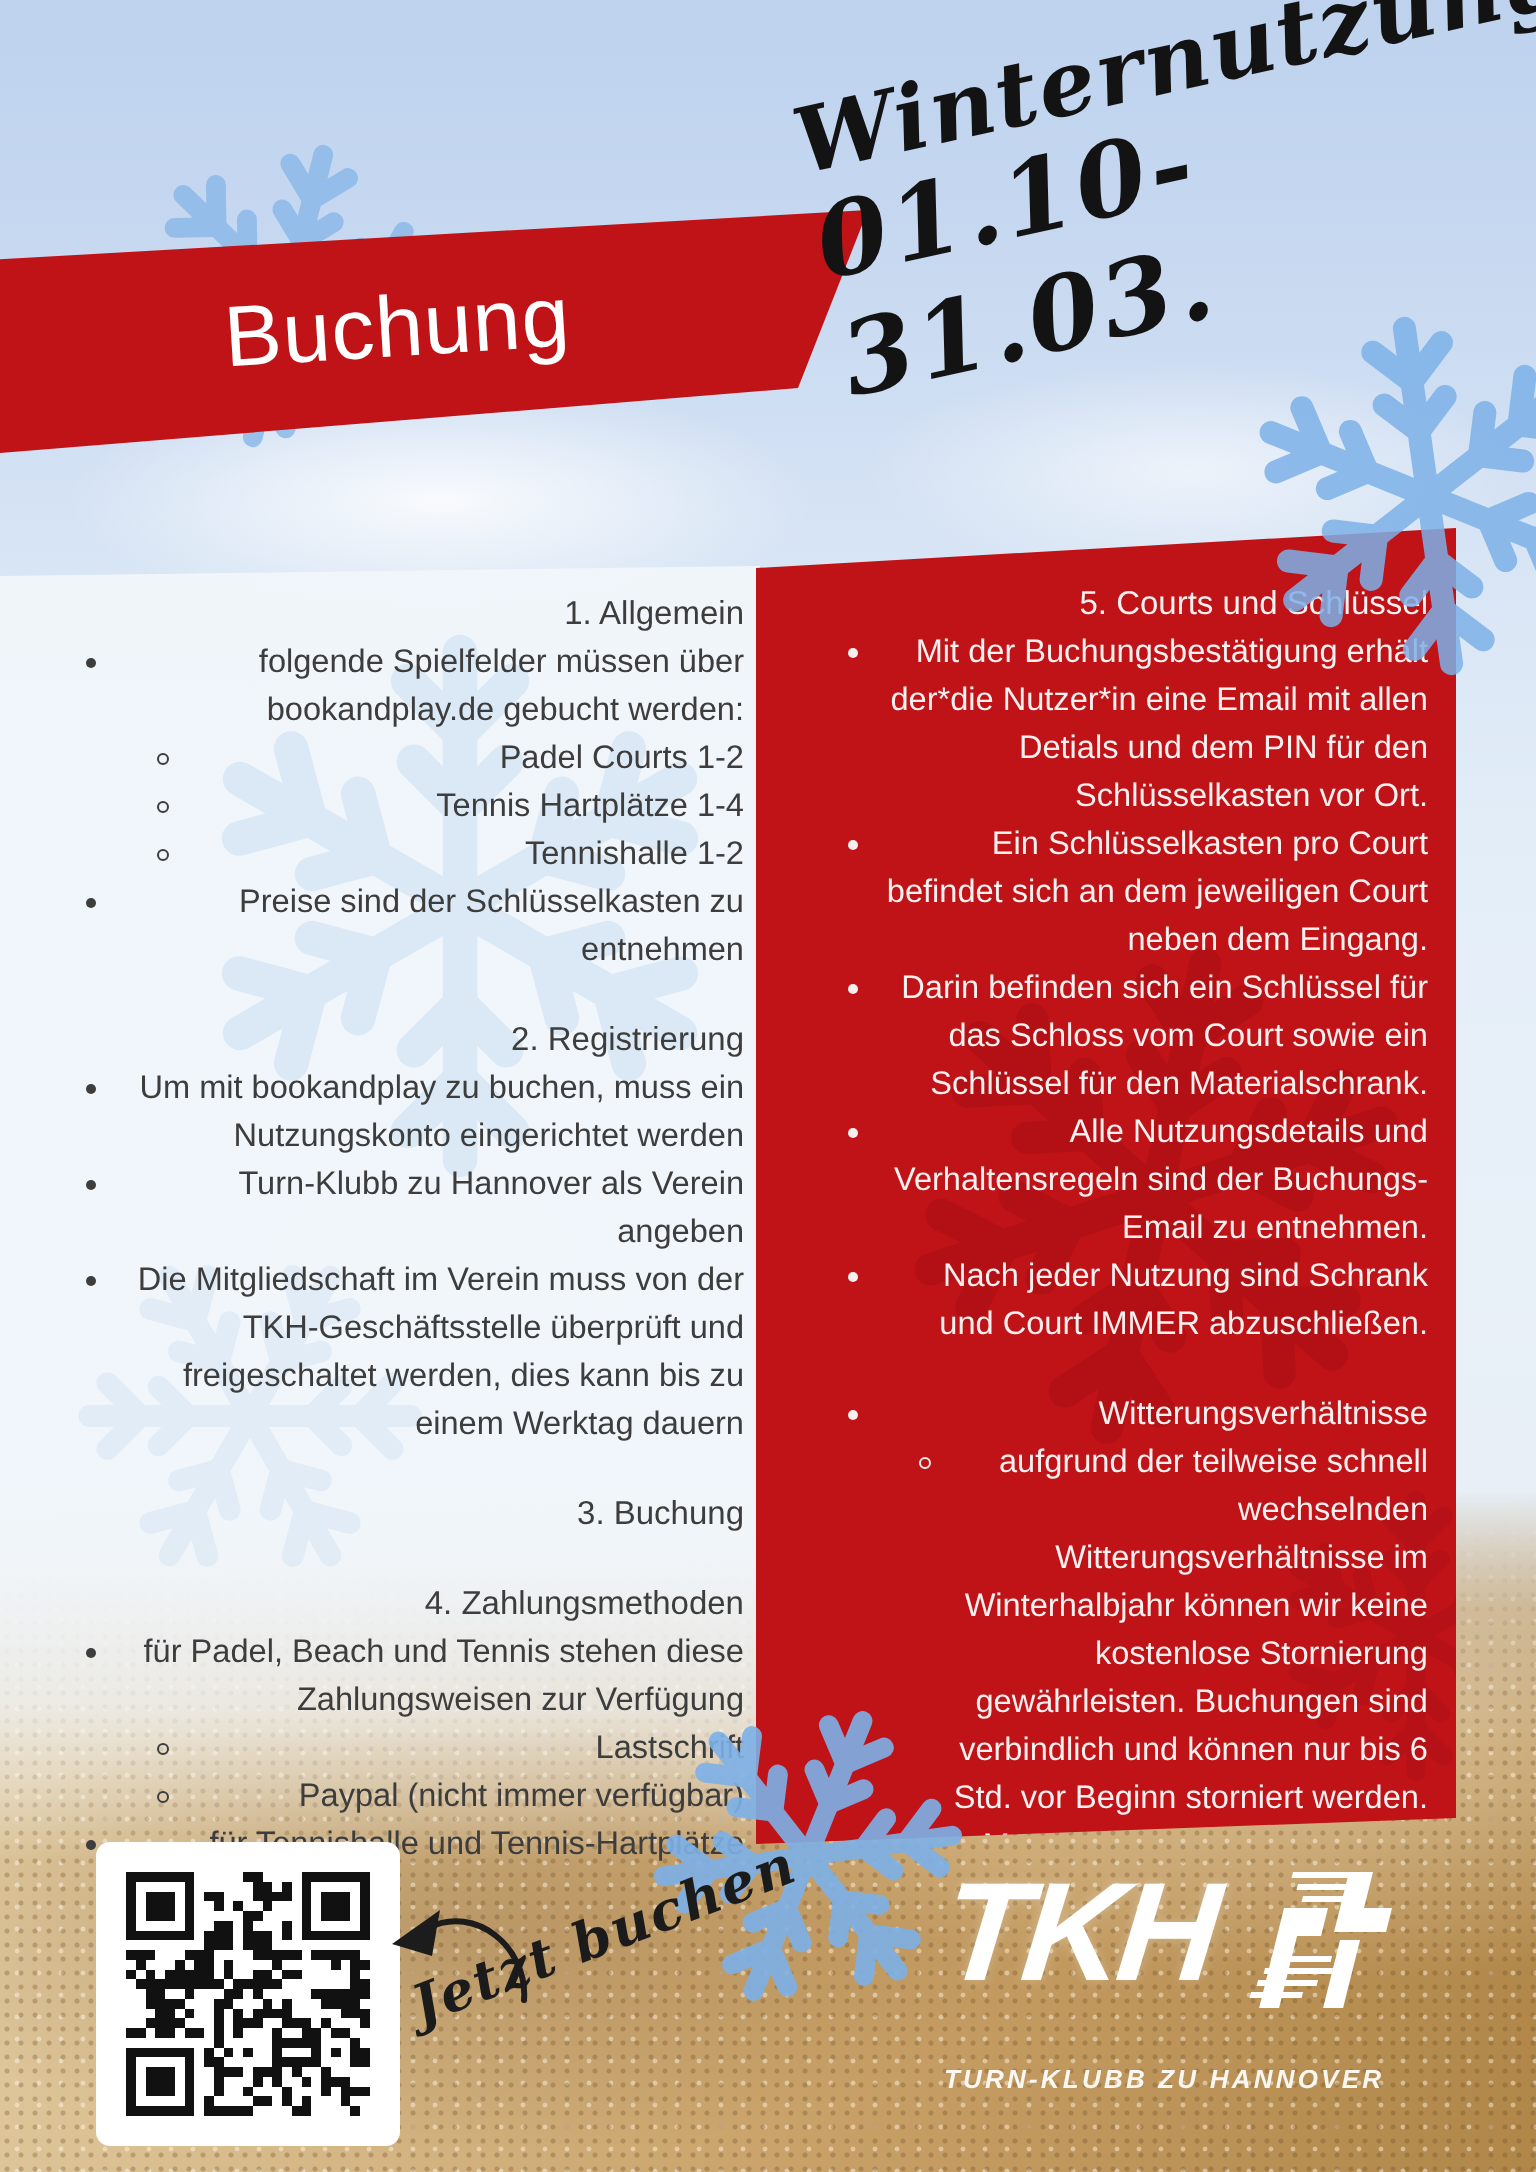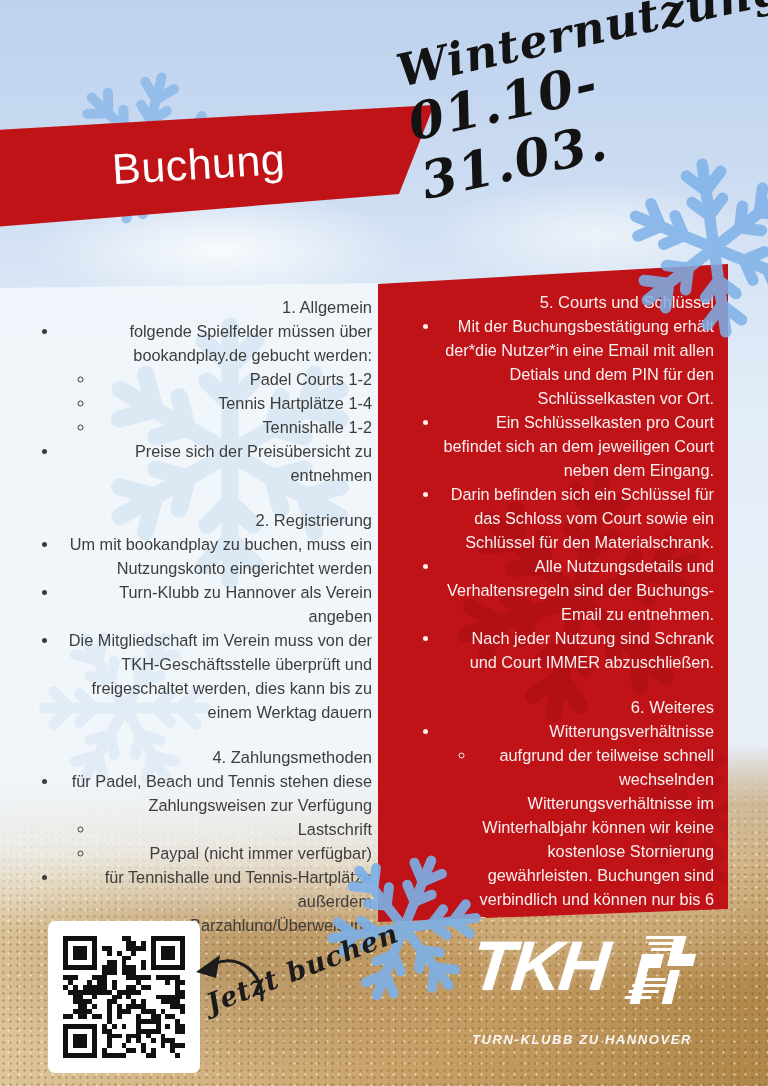--- a/index.html
+++ b/index.html
@@ -141,32 +141,33 @@
       </svg>
     <div class="left-inner" id="left-mount">
         <div class="section">
           <div class="sec-title">1. Allgemein</div>
           <ul>
             <li>folgende Spielfelder müssen über bookandplay.de gebucht werden:<ul class="sub">
                 <li>Padel Courts 1-2</li>
                 <li>Tennis Hartplätze 1-4</li>
                 <li>Tennishalle 1-2</li>
               </ul></li>
-            <li>Preise sich der Preisübersicht zu entnehmen</li>
+            <li>Preise sind der Schlüsselkasten zu entnehmen</li>
           </ul>
         </div>
         <div class="section">
           <div class="sec-title">2. Registrierung</div>
           <ul>
             <li>Um mit bookandplay zu buchen, muss ein Nutzungskonto eingerichtet werden</li>
             <li>Turn-Klubb zu Hannover als Verein angeben</li>
             <li>Die Mitgliedschaft im Verein muss von der TKH-Geschäftsstelle überprüft und freigeschaltet werden, dies kann bis zu einem Werktag dauern</li>
           </ul>
         </div>
         <div class="section">
+          <div class="sec-title">3. Buchung</div>
         </div>
         <div class="section">
           <div class="sec-title">4. Zahlungsmethoden</div>
           <ul>
             <li>für Padel, Beach und Tennis stehen diese Zahlungsweisen zur Verfügung<ul class="sub">
                 <li>Lastschrift</li>
                 <li>Paypal (nicht immer verfügbar)</li>
               </ul></li>
             <li>für Tennishalle und Tennis-Hartplätze außerdem<ul class="sub">
                 <li>Barzahlung/Überweisung</li>
@@ -188,21 +189,20 @@
           <div class="sec-title">5. Courts und Schlüssel</div>
           <ul>
             <li>Mit der Buchungsbestätigung erhält der*die Nutzer*in eine Email mit allen Detials und dem PIN für den Schlüsselkasten vor Ort.</li>
             <li>Ein Schlüsselkasten pro Court befindet sich an dem jeweiligen Court neben dem Eingang.</li>
             <li>Darin befinden sich ein Schlüssel für das Schloss vom Court sowie ein Schlüssel für den Materialschrank.</li>
             <li>Alle Nutzungsdetails und Verhaltensregeln sind der Buchungs-Email zu entnehmen.</li>
             <li>Nach jeder Nutzung sind Schrank und Court IMMER abzuschließen.</li>
           </ul>
         </div>
         <div class="section">
-          <div class="sec-title">6.  Weiteres</div>
           <ul>
             <li>Witterungsverhältnisse<ul class="sub">
                 <li>aufgrund der teilweise schnell wechselnden Witterungsverhältnisse im Winterhalbjahr können wir keine kostenlose Stornierung gewährleisten. Buchungen sind verbindlich und können nur bis 6 Std. vor Beginn storniert werden.</li>
               </ul></li>
             <li>Material: kann vor Ort geliehen werden</li>
           </ul>
         </div>
       </div>
   </div>
 

